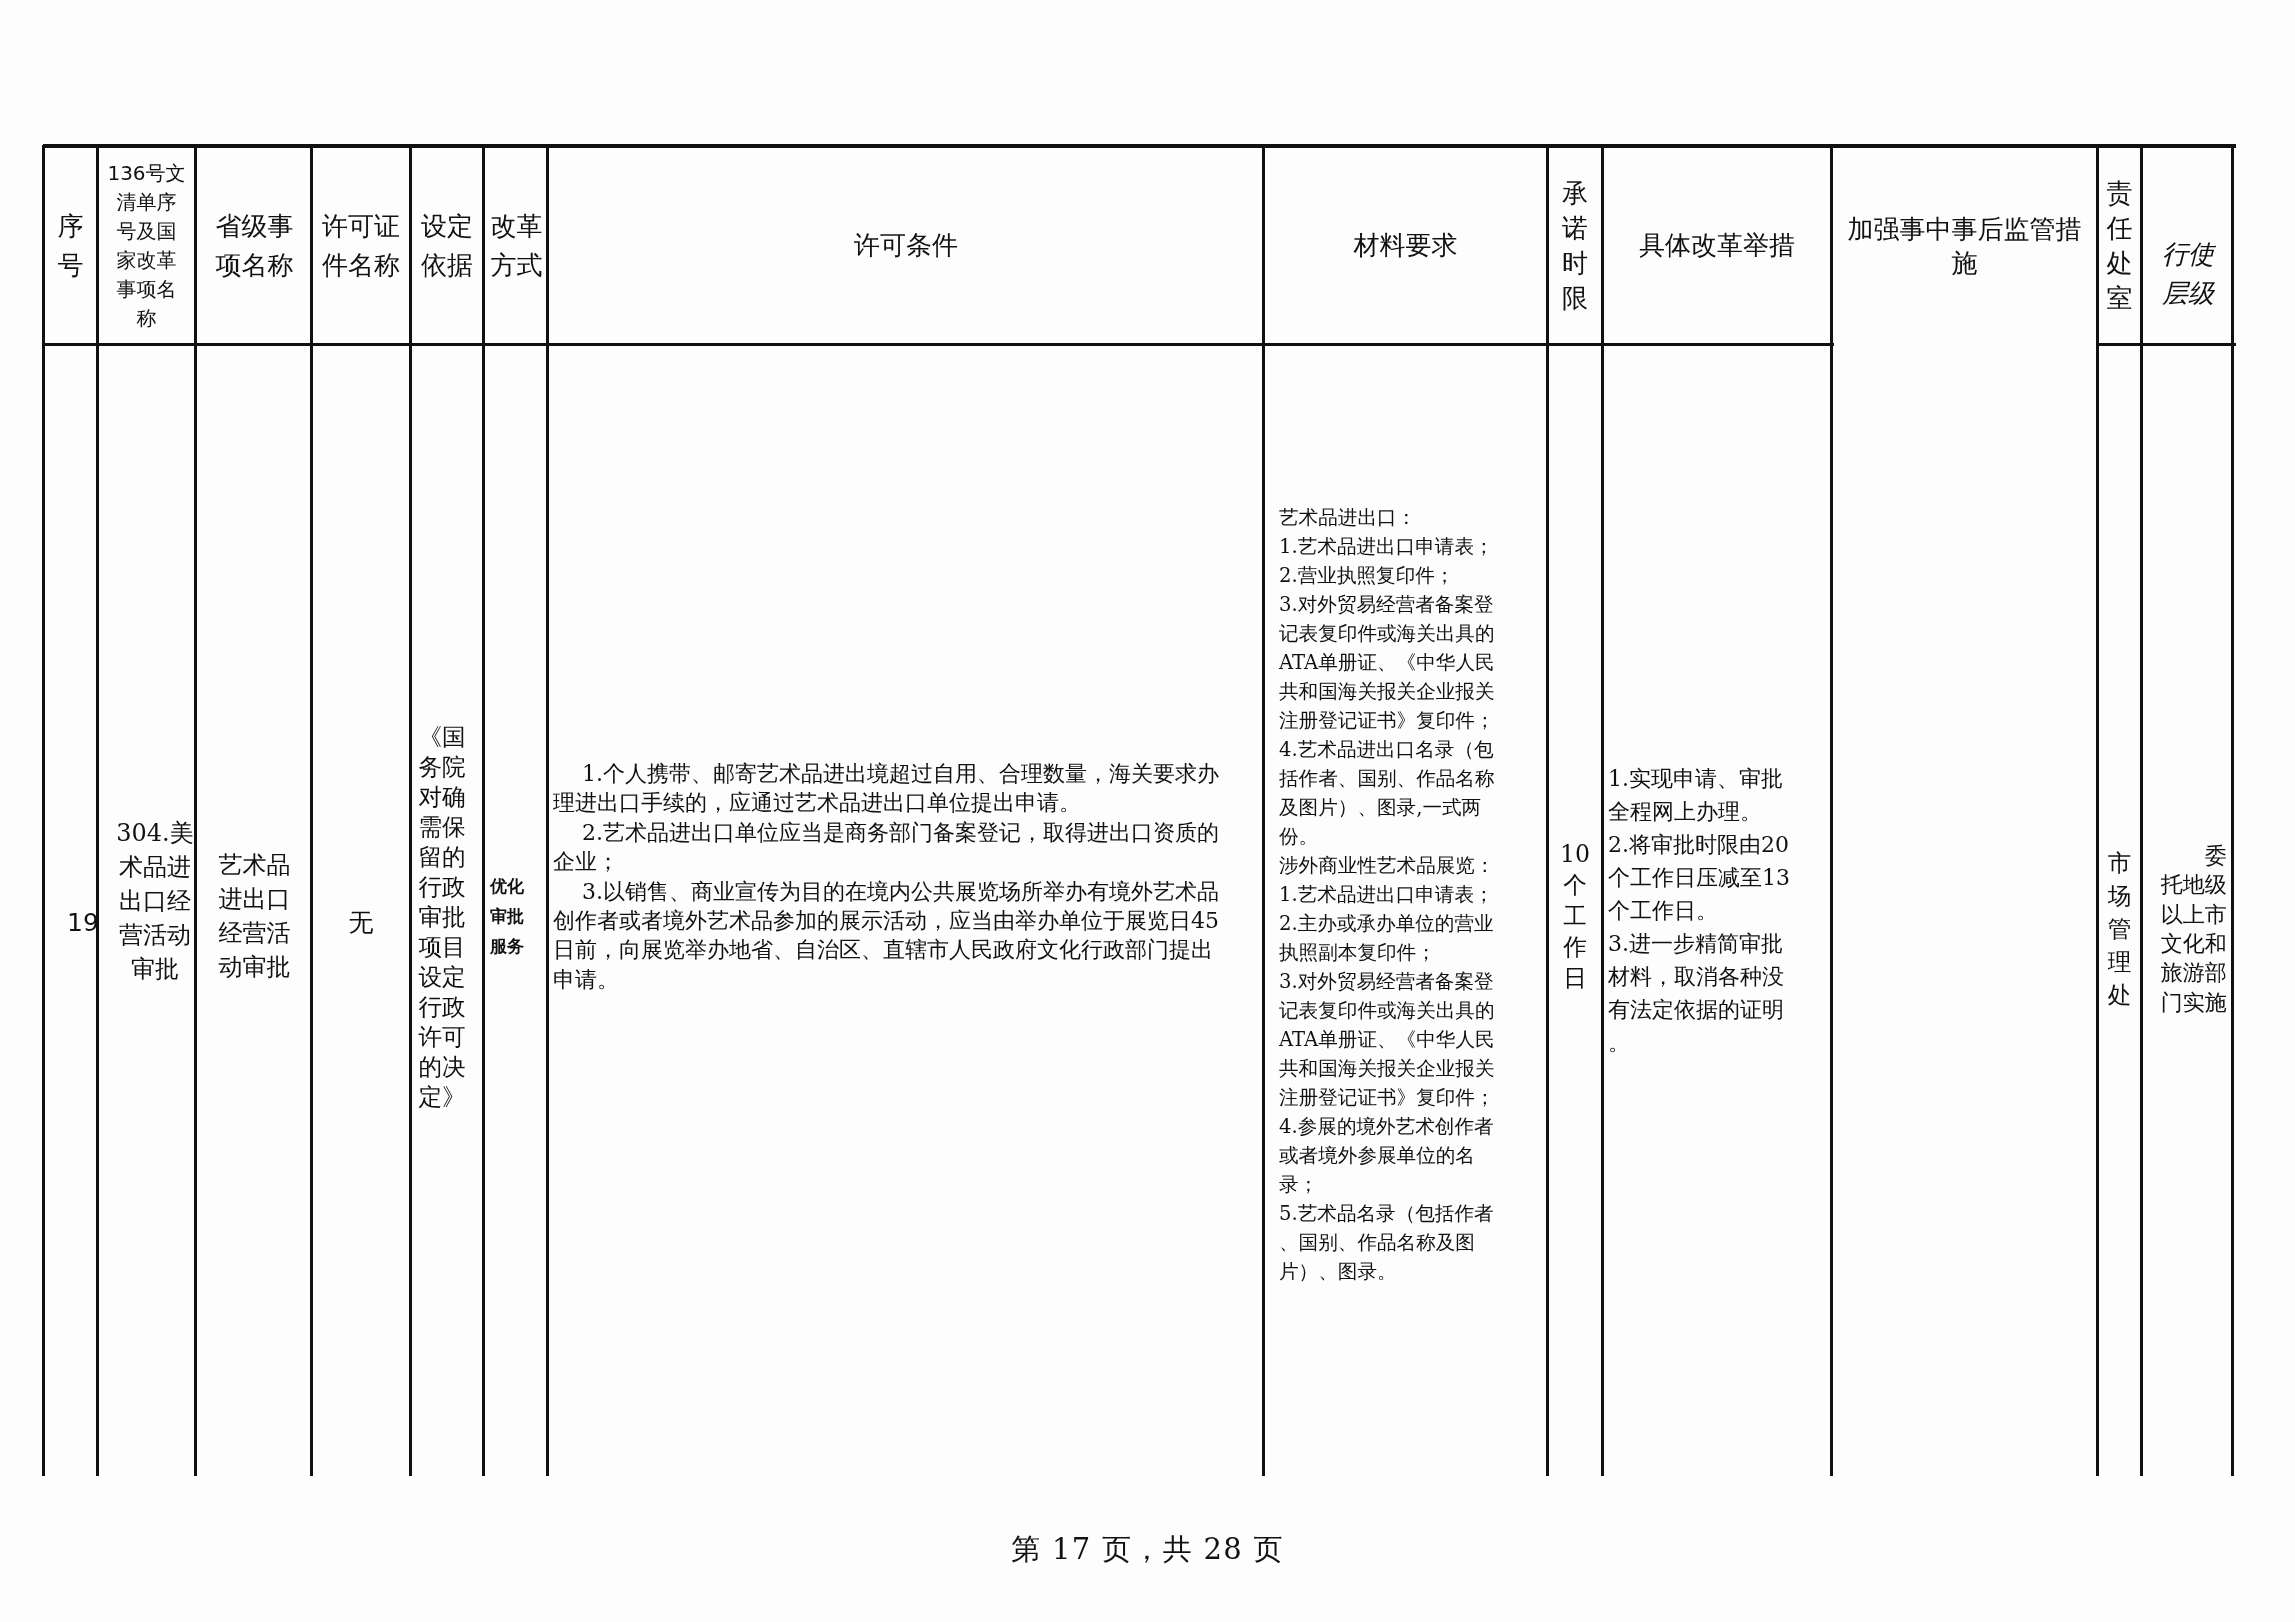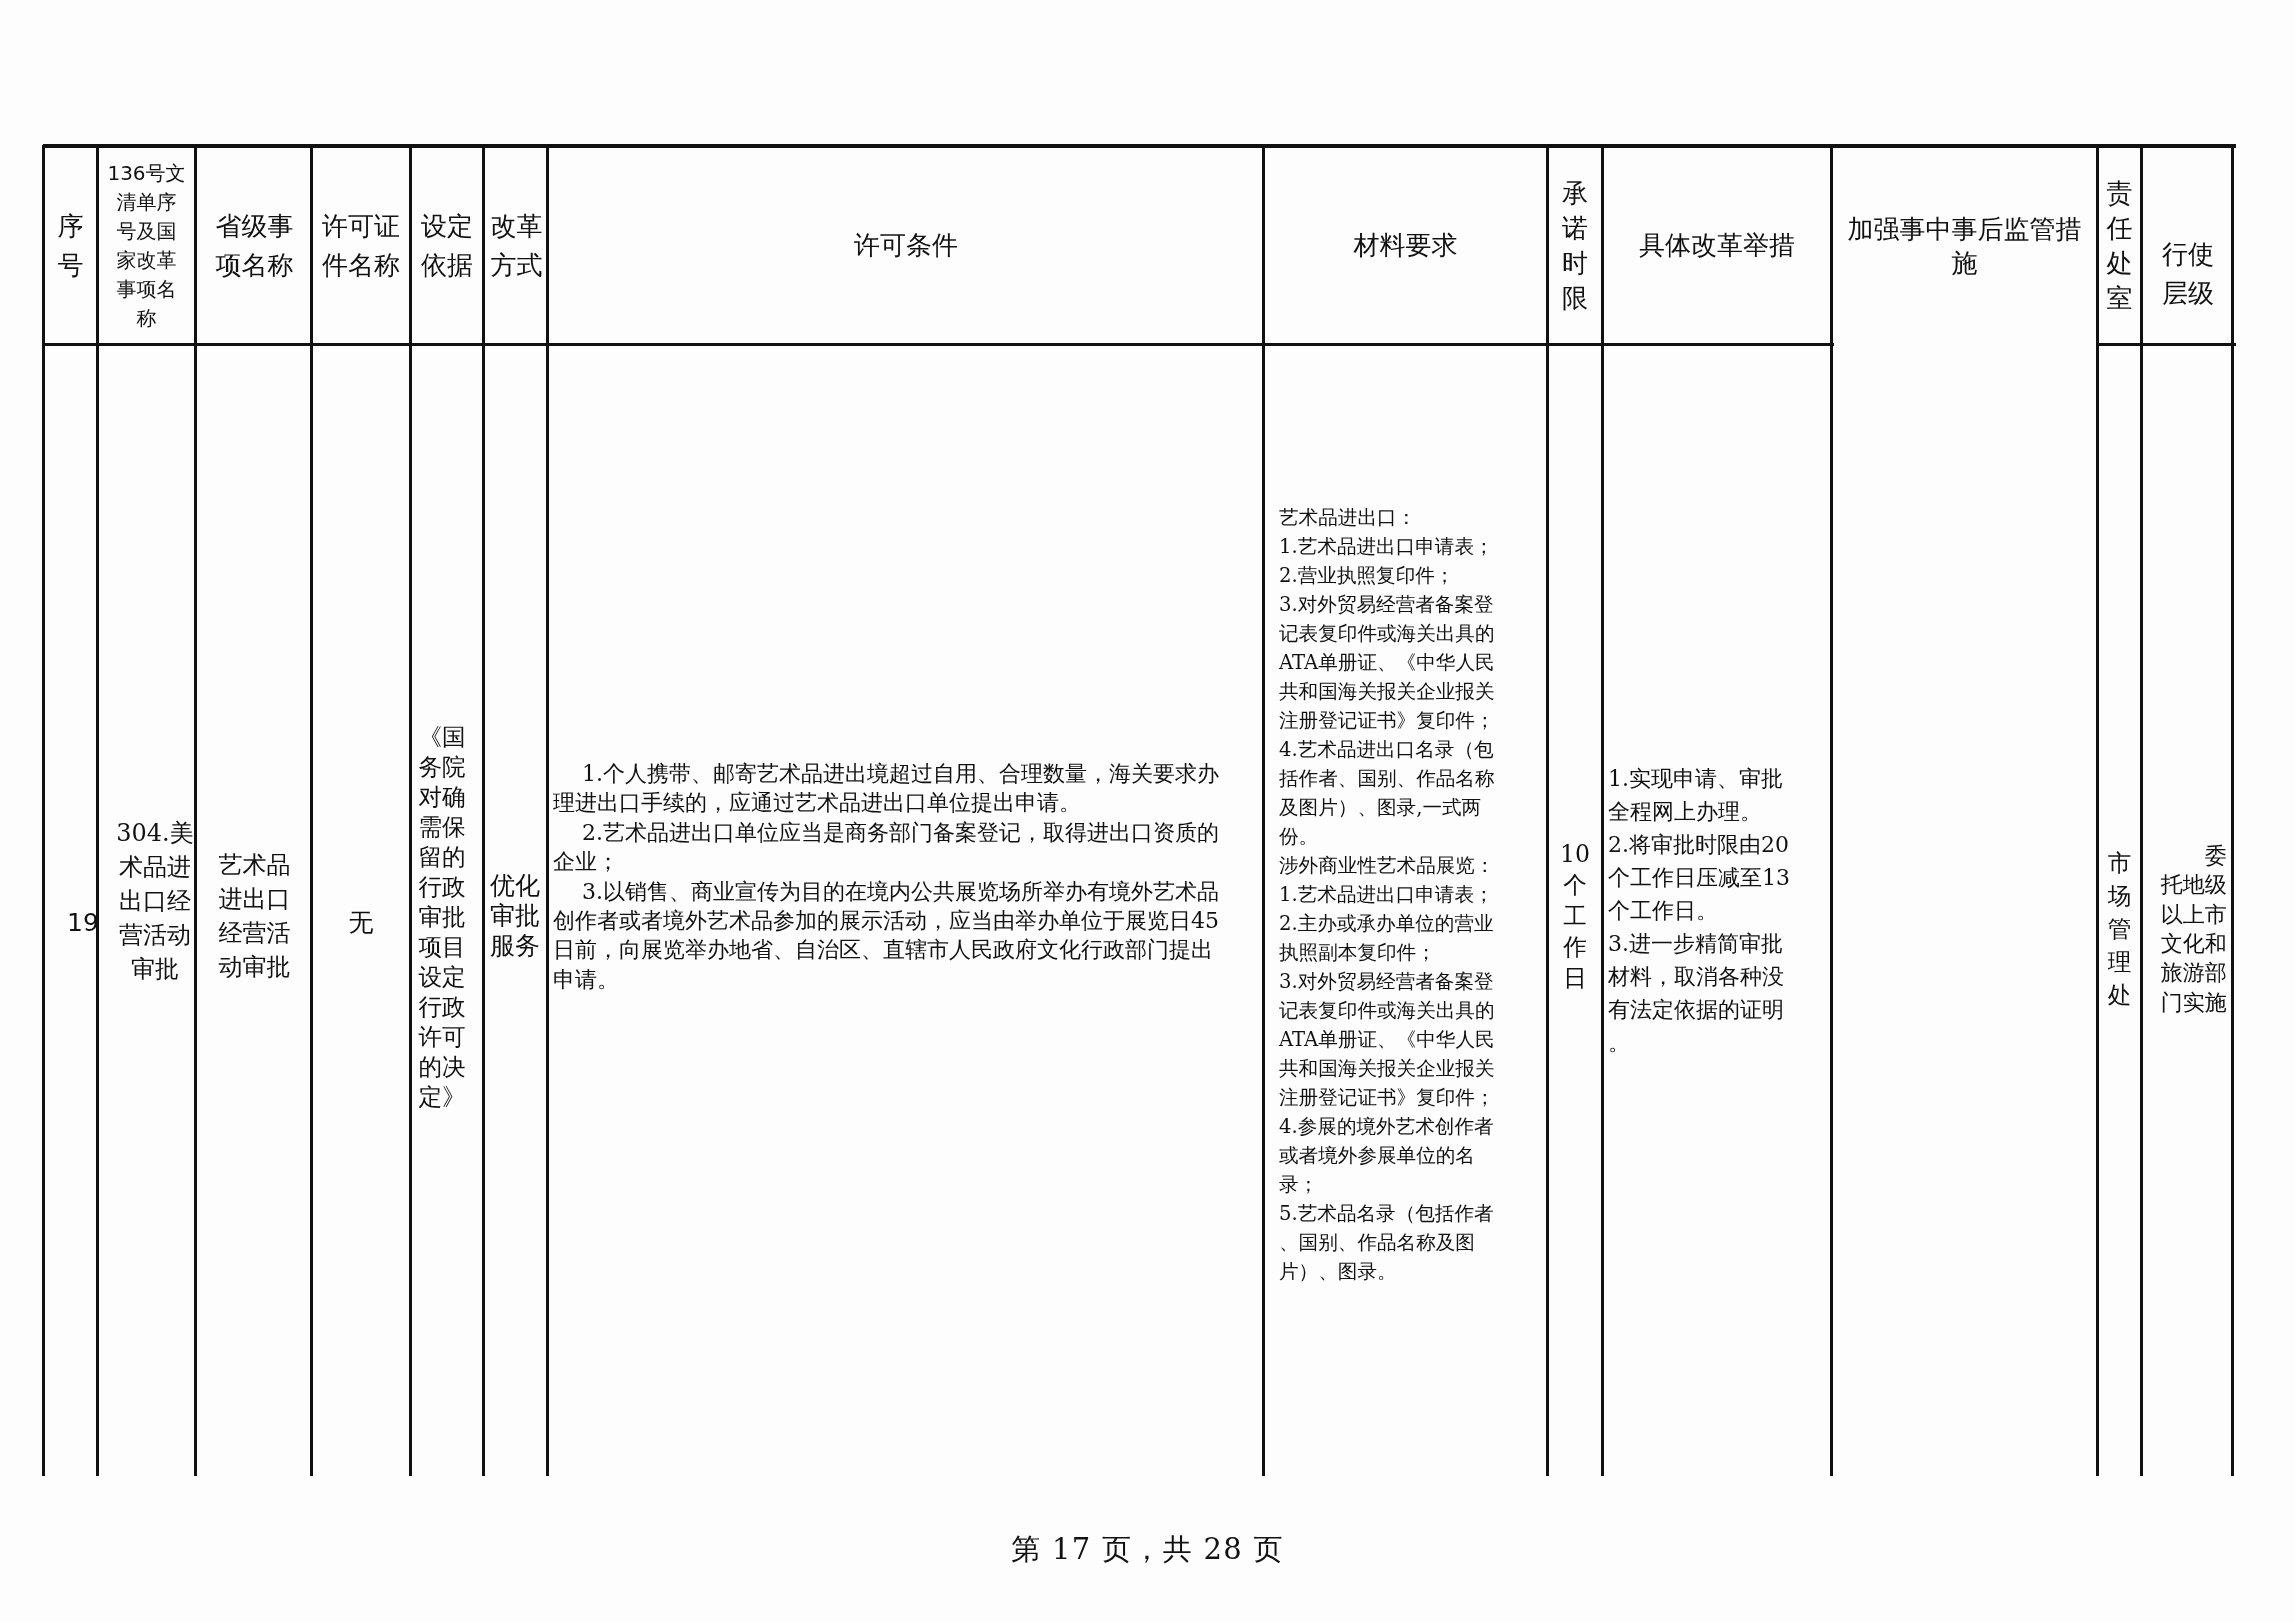--- a/index.html
+++ b/index.html
@@ -65,21 +65,21 @@
 时
 限</div>
   <div class="cell hdr pre" style="left:1604px; top:148px; width:226px; height:195px;">具体改革举措</div>
   <div class="cell hdr pre" style="left:1833px; top:148px; width:263px; height:195px; line-height:34px;">加强事中事后监管措
 施</div>
   <div class="cell hdr pre" style="left:2144px; top:148px; width:0; height:195px;"></div>
   <div class="cell hdr pre" style="left:2099px; top:148px; width:41px; height:195px; line-height:35px;">责
 任
 处
 室</div>
-  <div class="cell hdr pre" style="left:2144px; top:148px; width:88px; height:252px;">行使
+  <div class="cell hdr pre" style="left:2144px; top:148px; width:88px; height:252px;font-style:italic;">行使
 层级</div>
 
   <div class="cell body-sans" style="left:45px; top:818px; width:51px; height:209px;padding-left:25px;">19</div>
 
   <div class="cell body-serif pre" style="left:99px; top:790px; width:95px; height:222px; text-align:center; font-size:24px; line-height:34px;padding-left:17px;">304.美
 术品进
 出口经
 营活动
 审批</div>
 
@@ -97,21 +97,21 @@
 留的
 行政
 审批
 项目
 设定
 行政
 许可
 的决
 定》</div>
 
-  <div class="cell body-serif pre" style="left:486px; top:818px; width:61px; height:196px; text-align:left; padding-left:3.9px; font-size:25px; line-height:30px; justify-content:flex-start;">优化
+  <div class="cell body-serif pre" style="left:486px; top:818px; width:61px; height:196px; text-align:left; padding-left:3.9px; font-size:17px; line-height:30px; justify-content:flex-start;font-weight:bold;">优化
 审批
 服务</div>
 
   <div class="cell" style="left:553px; top:759px; width:705px; height:314px; align-items:flex-start; justify-content:flex-start; flex-direction:column;">
     <div class="small-serif" style="font-size:22px; line-height:29.4px; text-indent:29px; width:681px;">1.个人携带、邮寄艺术品进出境超过自用、合理数量，海关要求办理进出口手续的，应通过艺术品进出口单位提出申请。</div>
     <div class="small-serif" style="font-size:22px; line-height:29.4px; text-indent:29px; width:681px;">2.艺术品进出口单位应当是商务部门备案登记，取得进出口资质的企业；</div>
     <div class="small-serif" style="font-size:22px; line-height:29.4px; text-indent:29px; width:681px;">3.以销售、商业宣传为目的在境内公共展览场所举办有境外艺术品创作者或者境外艺术品参加的展示活动，应当由举办单位于展览日45日前，向展览举办地省、自治区、直辖市人民政府文化行政部门提出申请。</div>
   </div>
 
   <div class="cell small-serif pre" style="left:1279px; top:503px; width:266px; height:838px; align-items:flex-start; justify-content:flex-start; text-align:left; font-size:19.6px; line-height:29px;">艺术品进出口：

